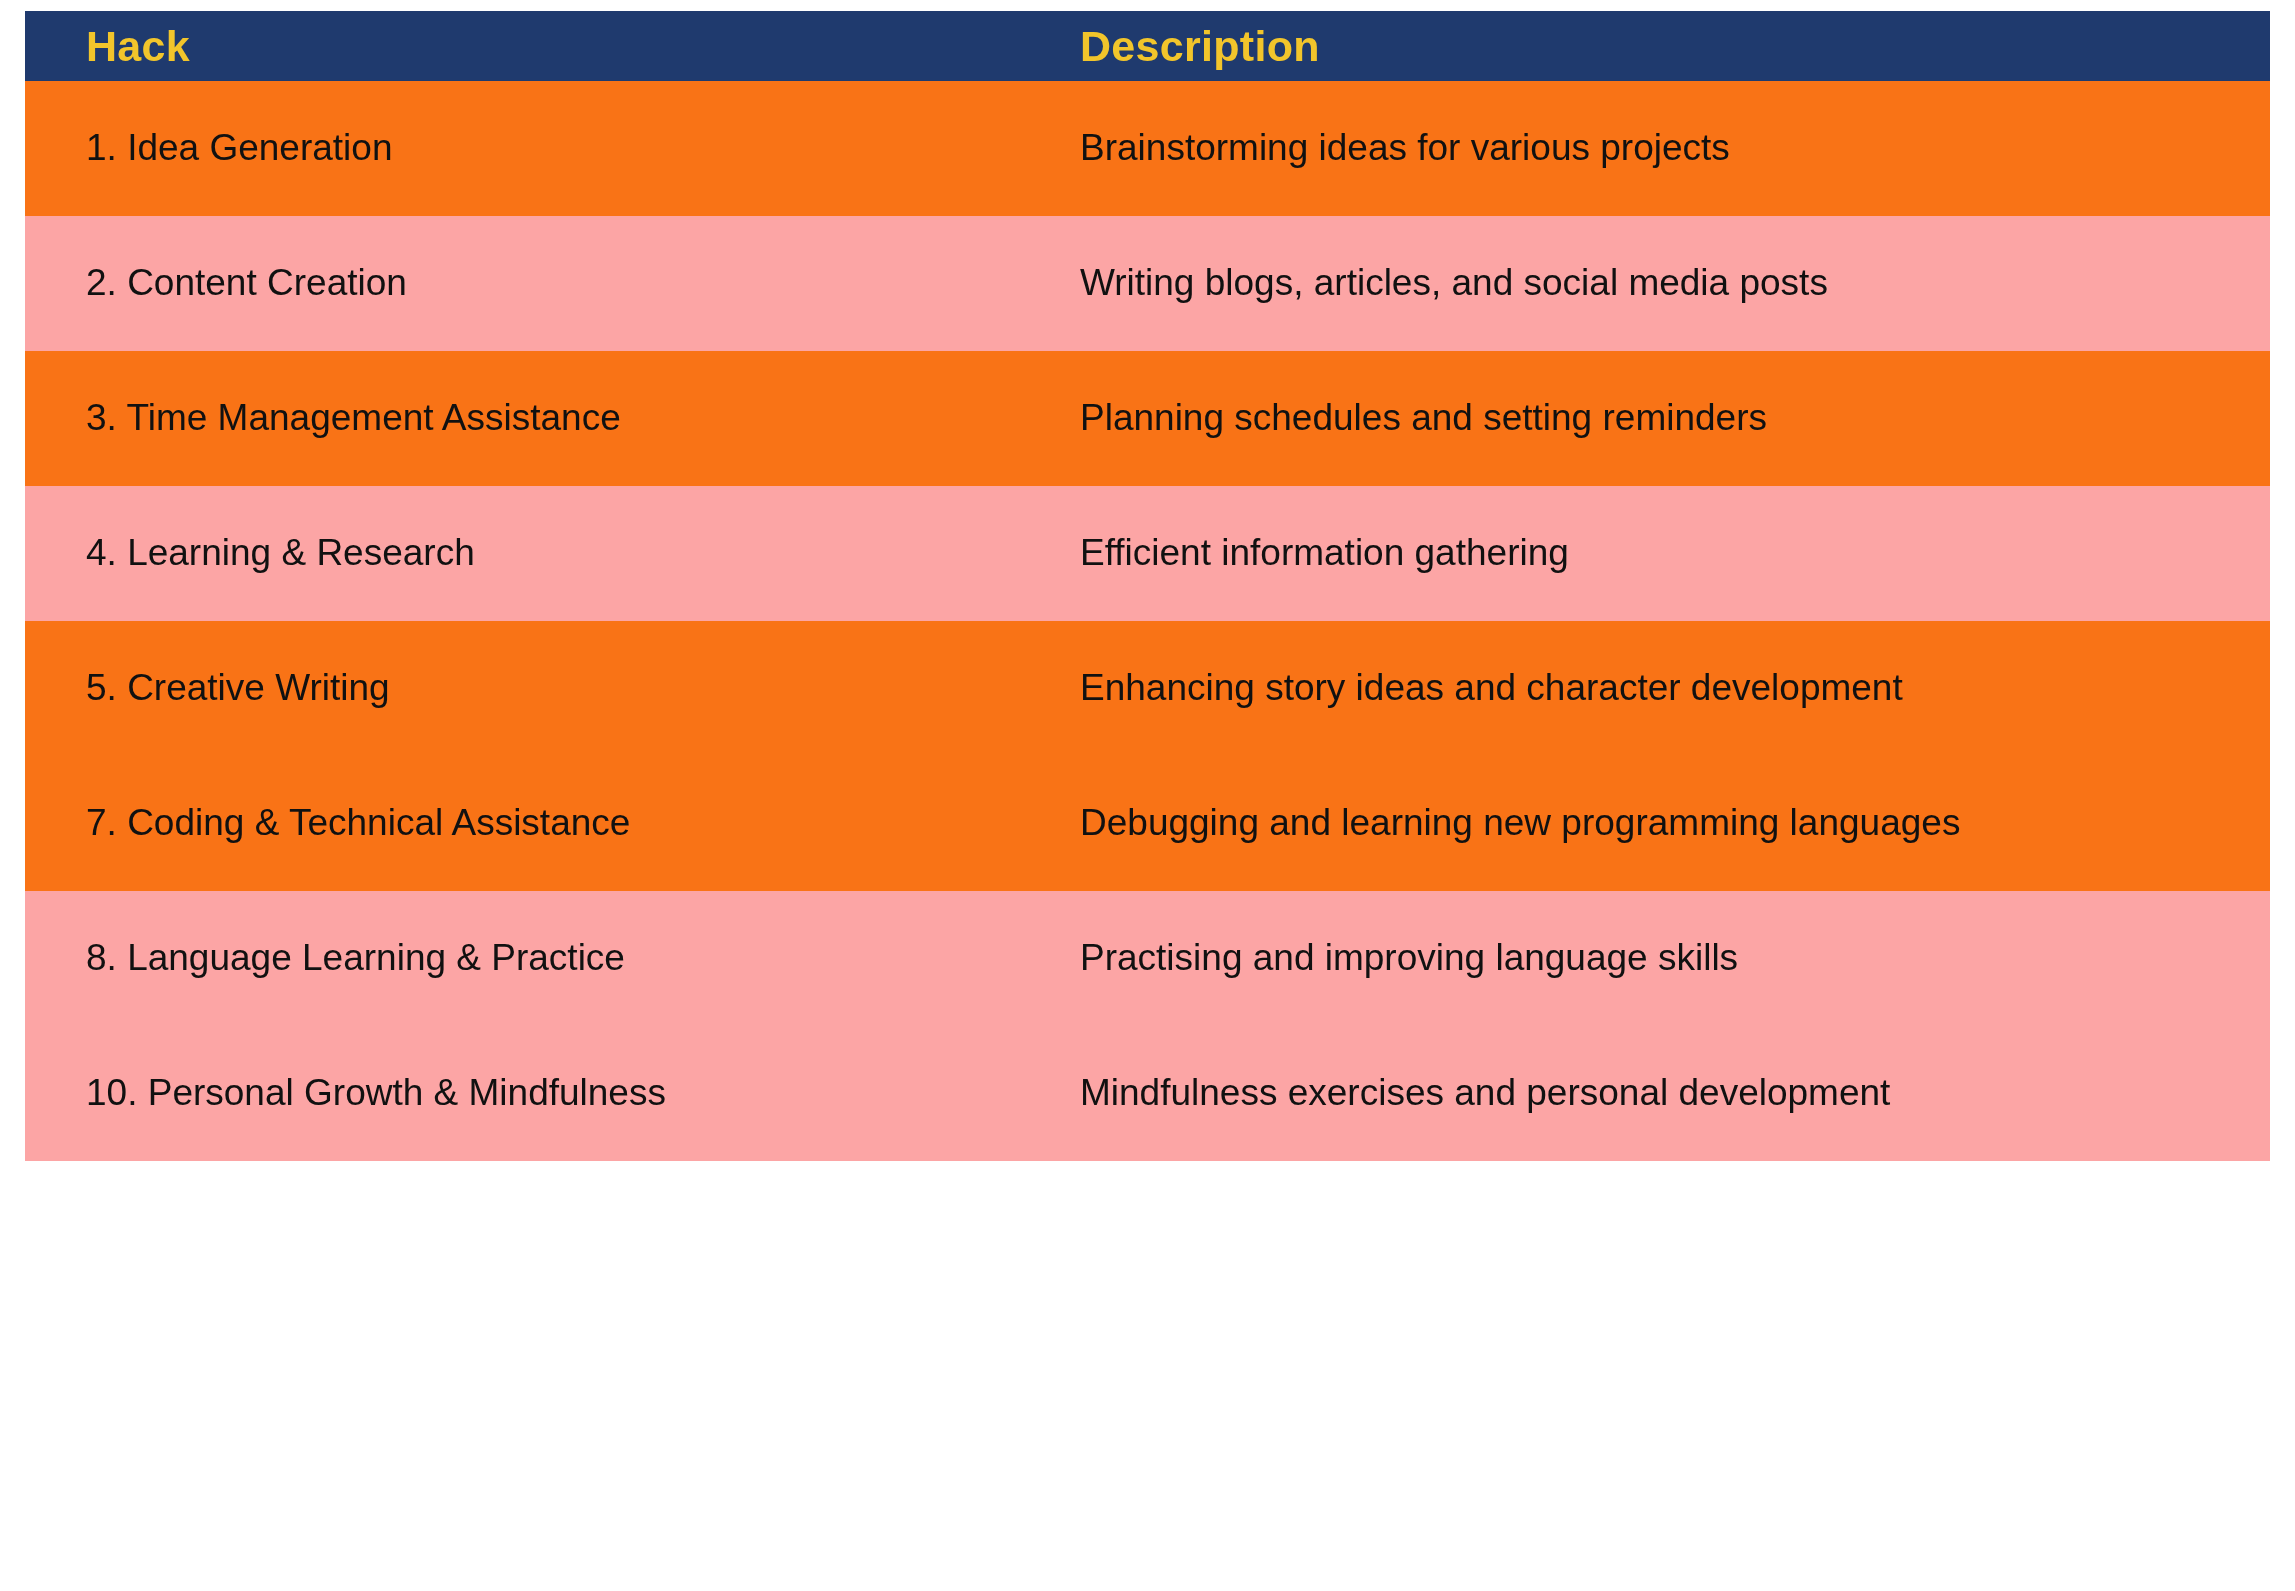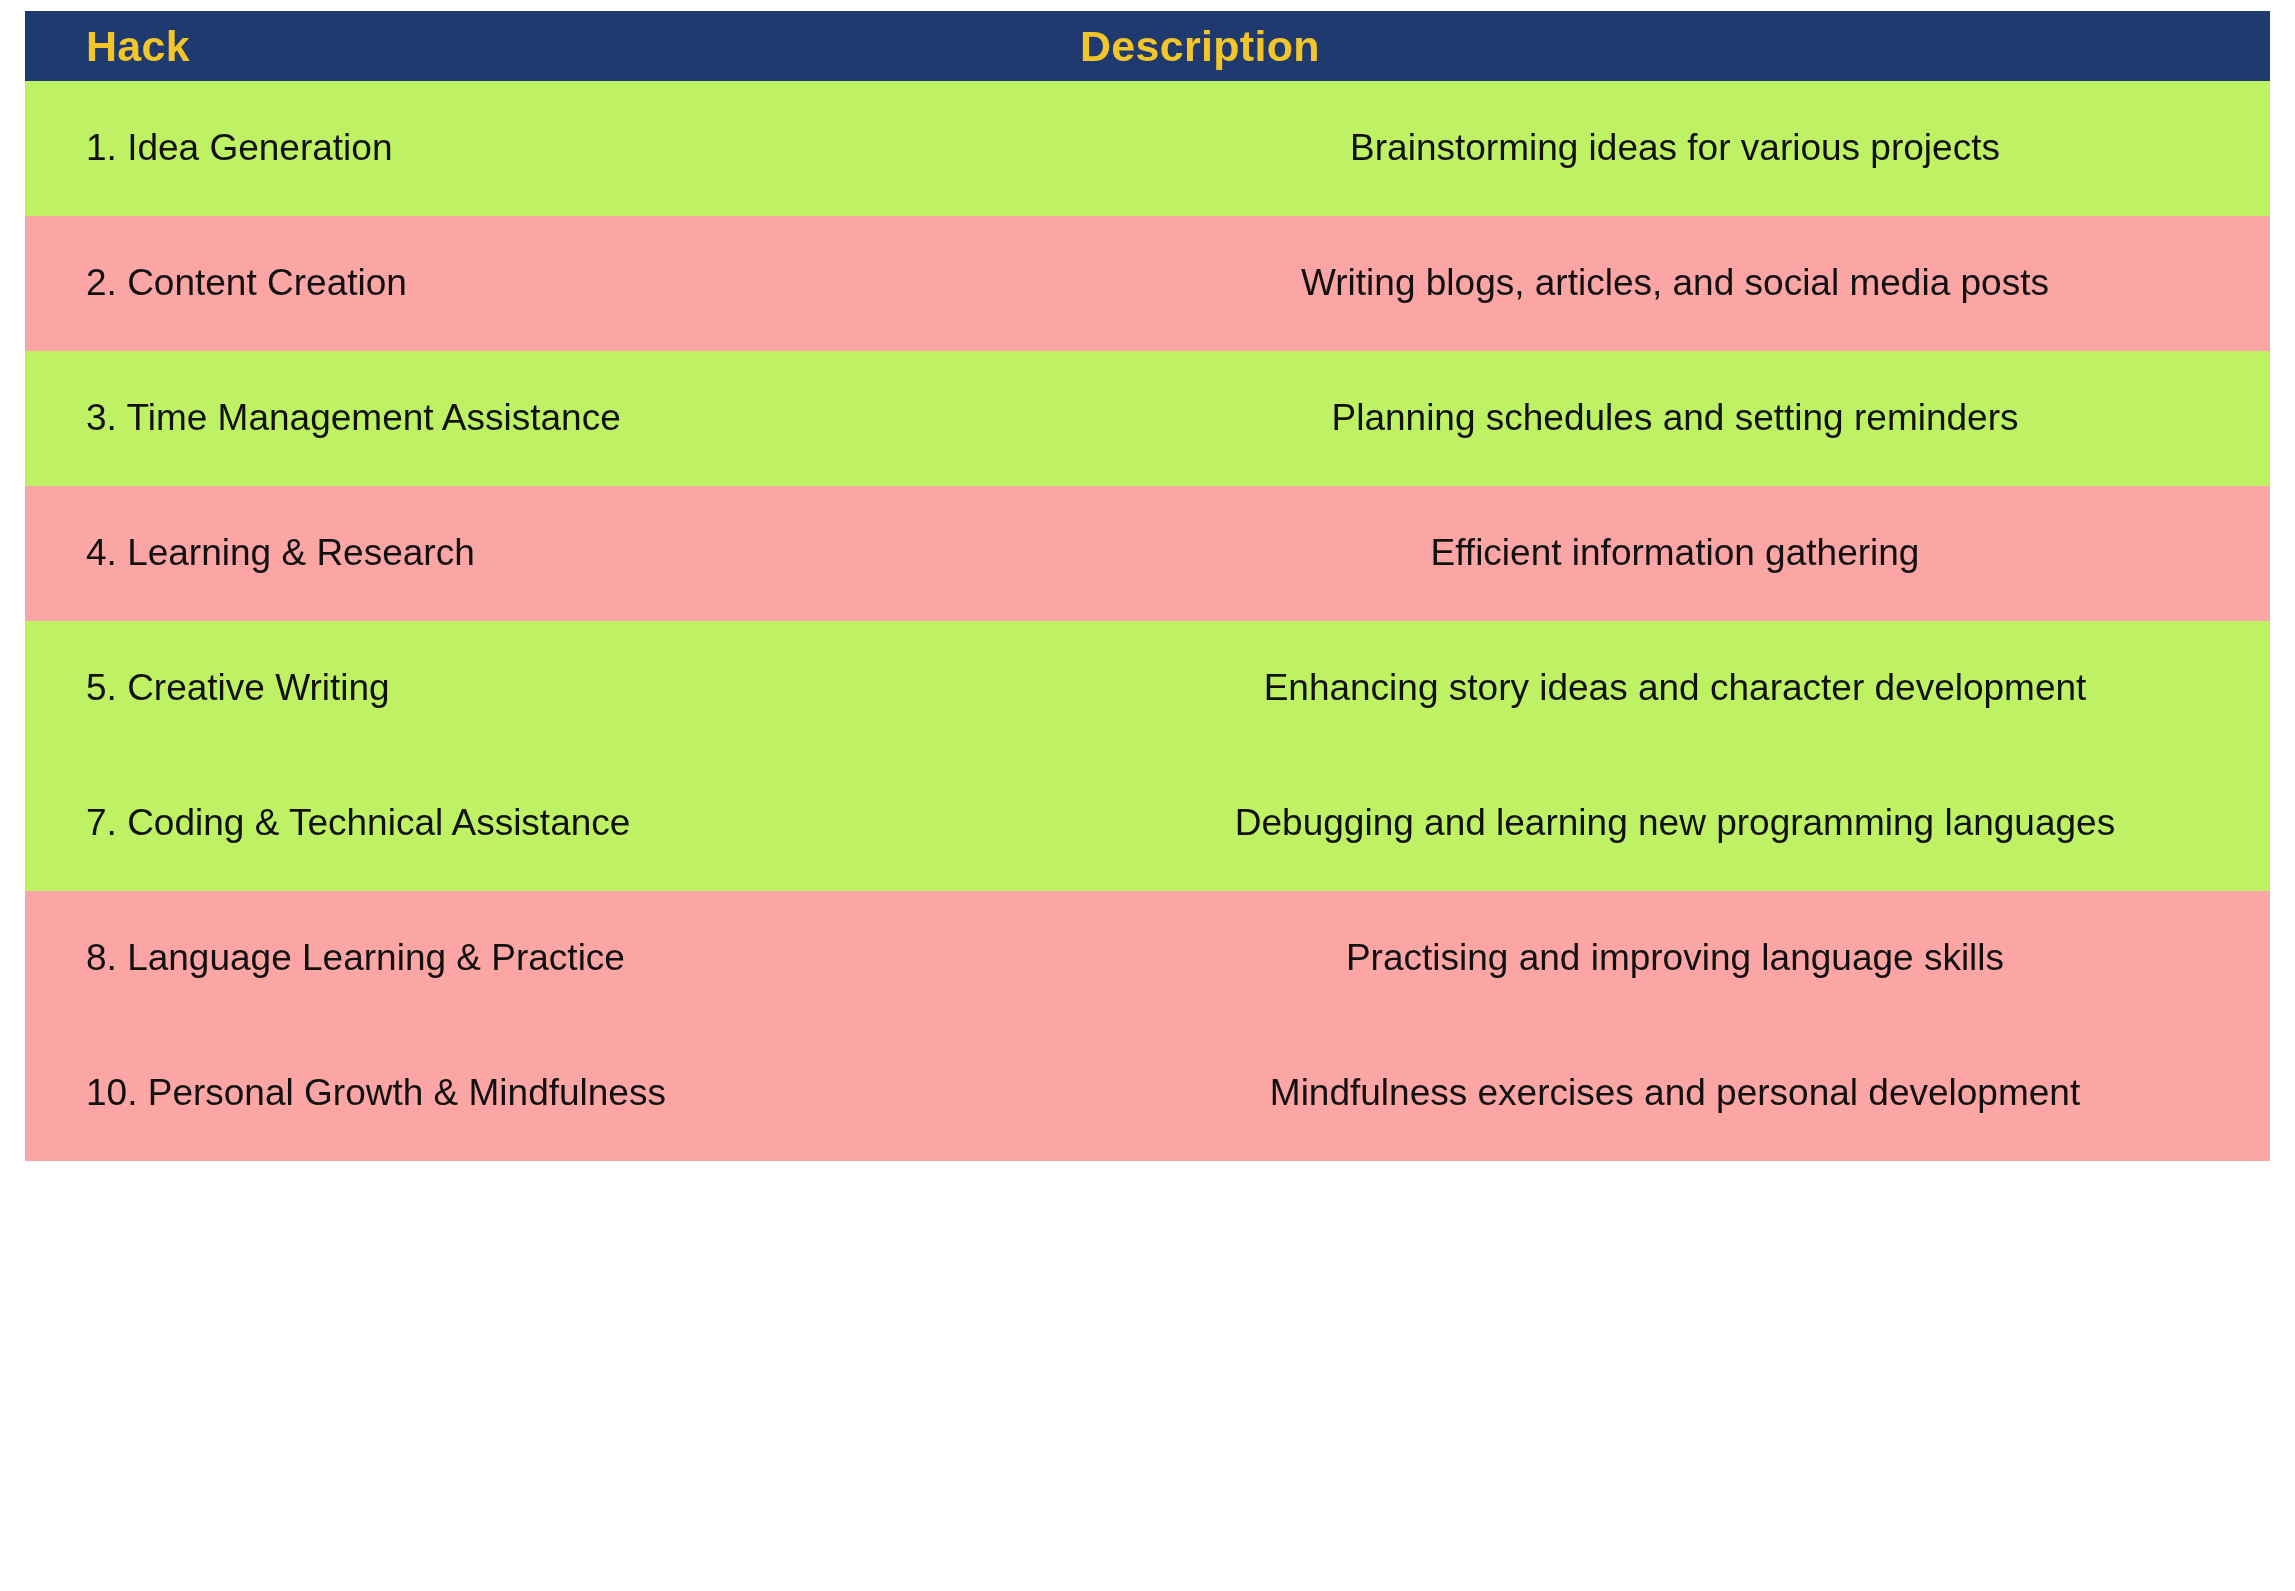--- a/index.html
+++ b/index.html
@@ -46,38 +46,38 @@
   }
 
   thead th.th-hack { padding-left: 61px; }
   thead th.th-desc { padding-left: 63px; margin-top: 46px; }
 
   tbody tr.data-row {
     height: 135px;
   }
 
   tbody tr.row-even {
-    background: #bef264;
+    background: #f97316;
   }
   tbody tr.row-odd {
     background: #fca5a5;
   }
 
   tbody td {
     padding: 0;
     vertical-align: middle;
     color: #111111;
     font-size: 37px;
     font-weight: normal;
     line-height: 1.15;
     white-space: nowrap;
   }
 
   tbody td.cell-hack { padding-left: 61px; }
-  tbody td.cell-desc { padding-left: 63px; text-align: center; }
+  tbody td.cell-desc { padding-left: 63px; }
 </style>
 </head>
 <body>
 
 <div class="table-wrap">
   <table class="hacks-table">
     <colgroup>
       <col class="col-hack">
       <col class="col-desc">
     </colgroup>

